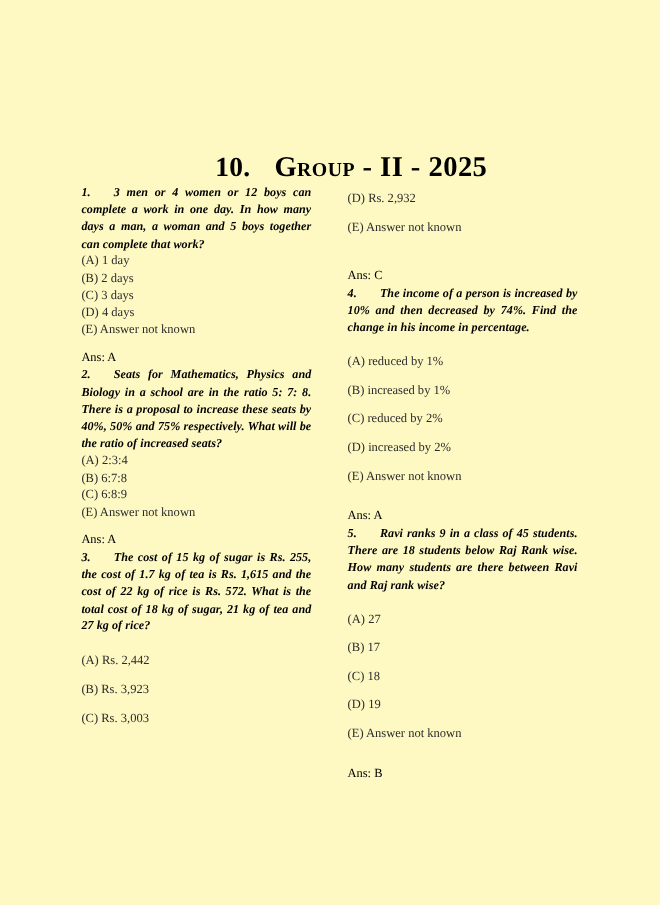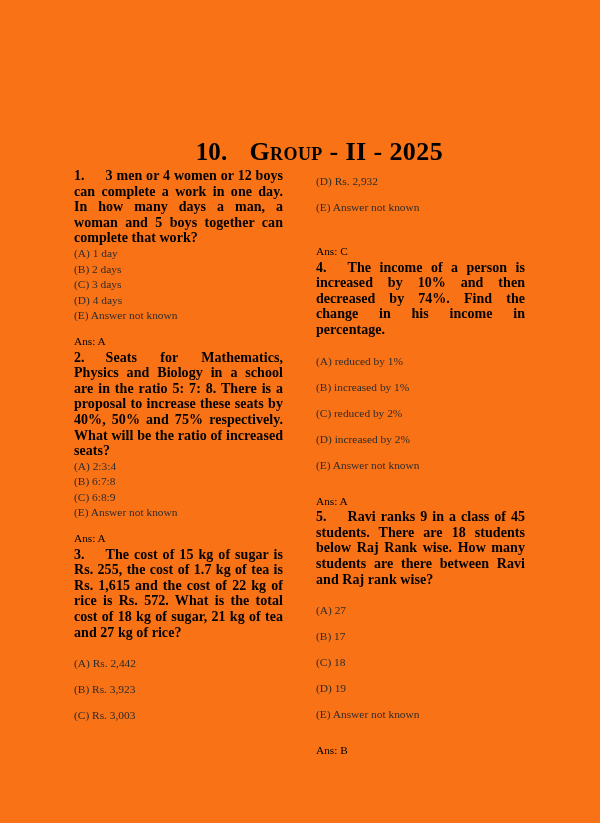--- a/index.html
+++ b/index.html
@@ -11,21 +11,21 @@
     width: 600px;
     height: 823px;
     position: relative;
     font-family: "Liberation Serif", "DejaVu Serif", serif;
     color: #1a1a1a;
     overflow: hidden;
   }
   .page {
     position: absolute;
     inset: 0;
-    background: #f97316;
+    background: #fef9c3;
   }
 
   
   .title-wrap {
     position: absolute;
     left: 0;
     top: 109px;
     width: 600px;
     text-align: center;
   }
@@ -58,27 +58,28 @@
     position: absolute;
     top: 0;
     width: 209px;
   }
   .col-left  { left: 74px; }
   .col-right { left: 316px; }
 
   
   .q {
     font-weight: bold;
-    font-size: 14px;
+    font-size: 11px;
     line-height: 15.6px;
     text-align: justify;
     text-justify: inter-word;
     color: #000000;
     margin: 0;
     letter-spacing: 0.05px;
+    font-style: italic;
   }
   .q .qnum {
     display: inline;
   }
   .q .qgap {
     display: inline-block;
     width: 21px;
   }
 
   

